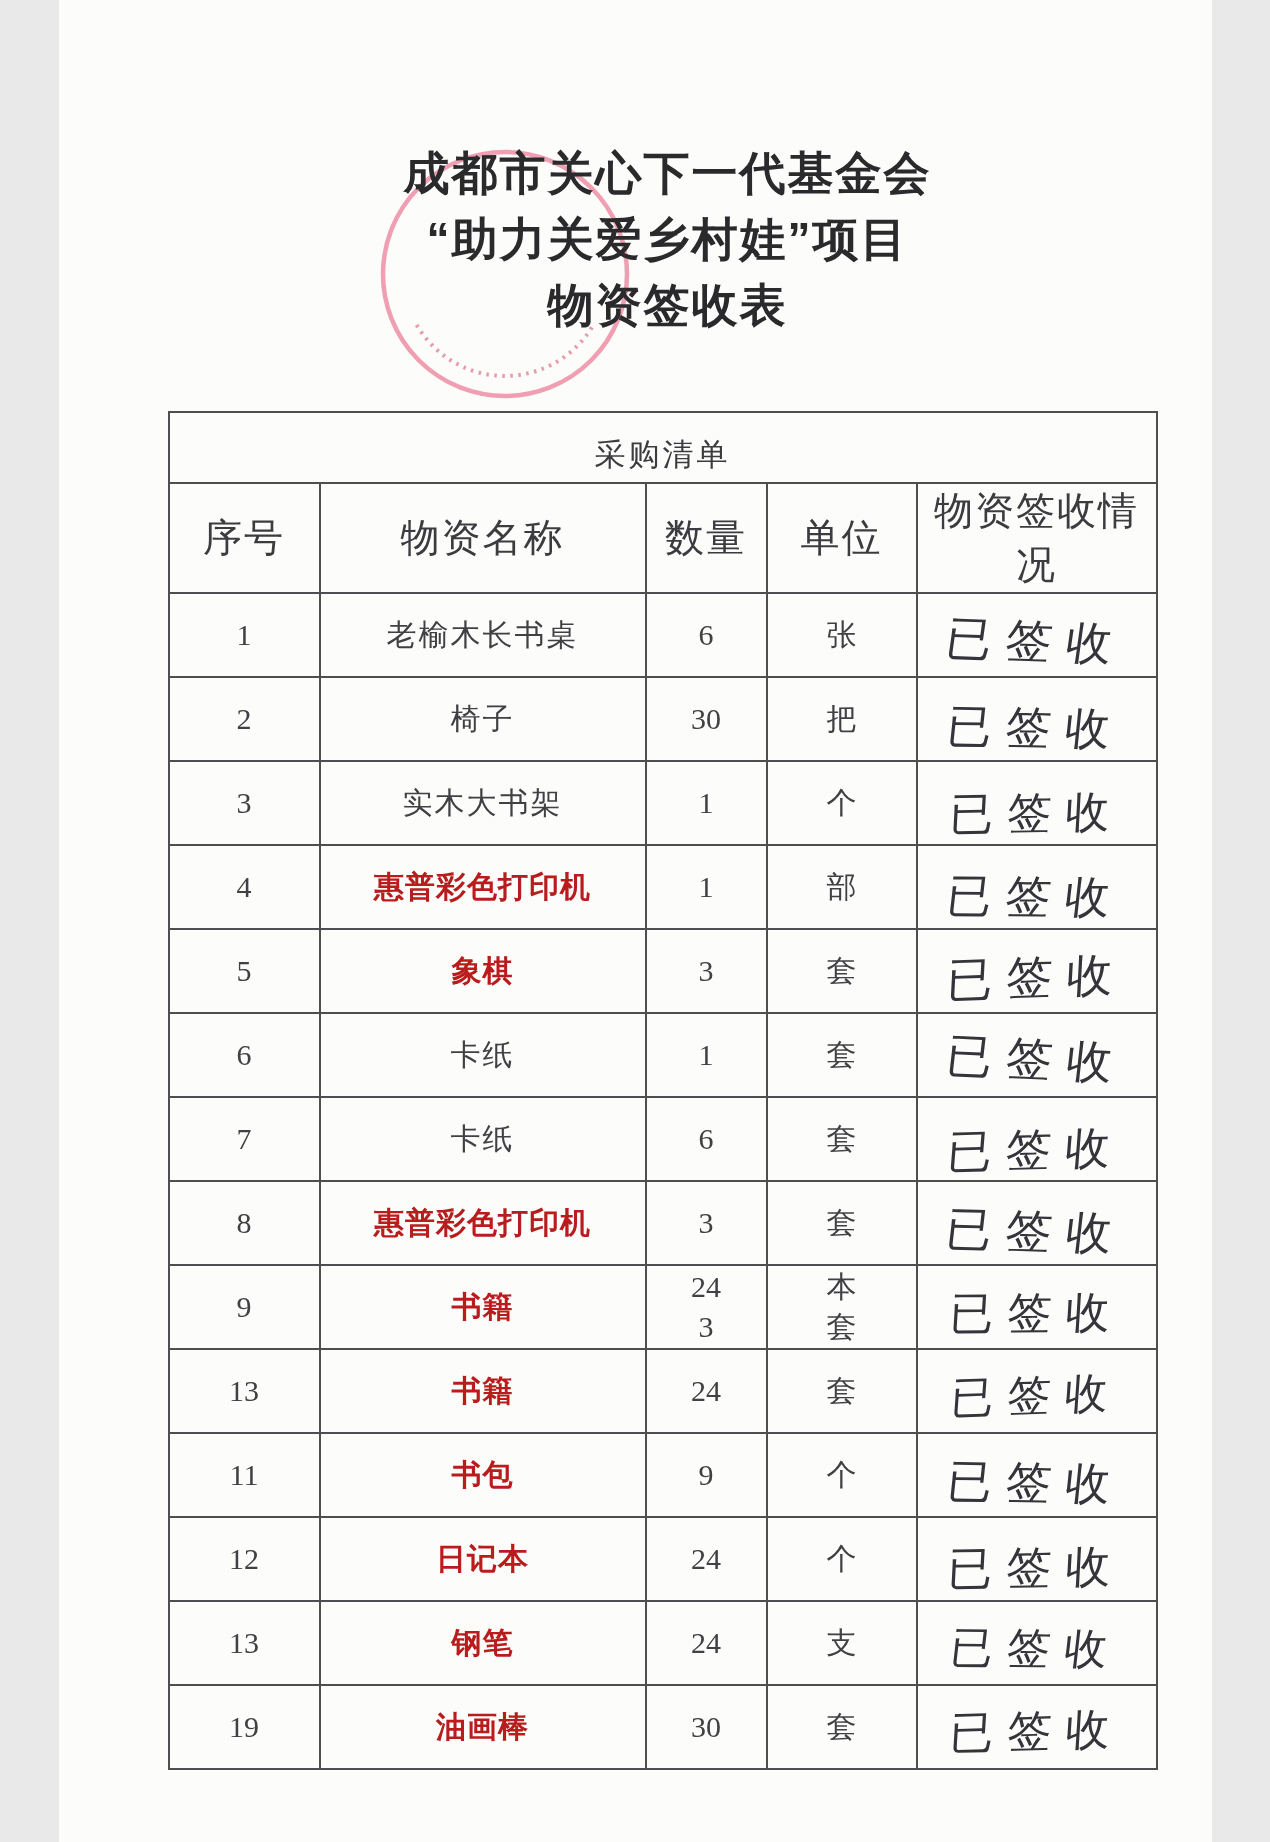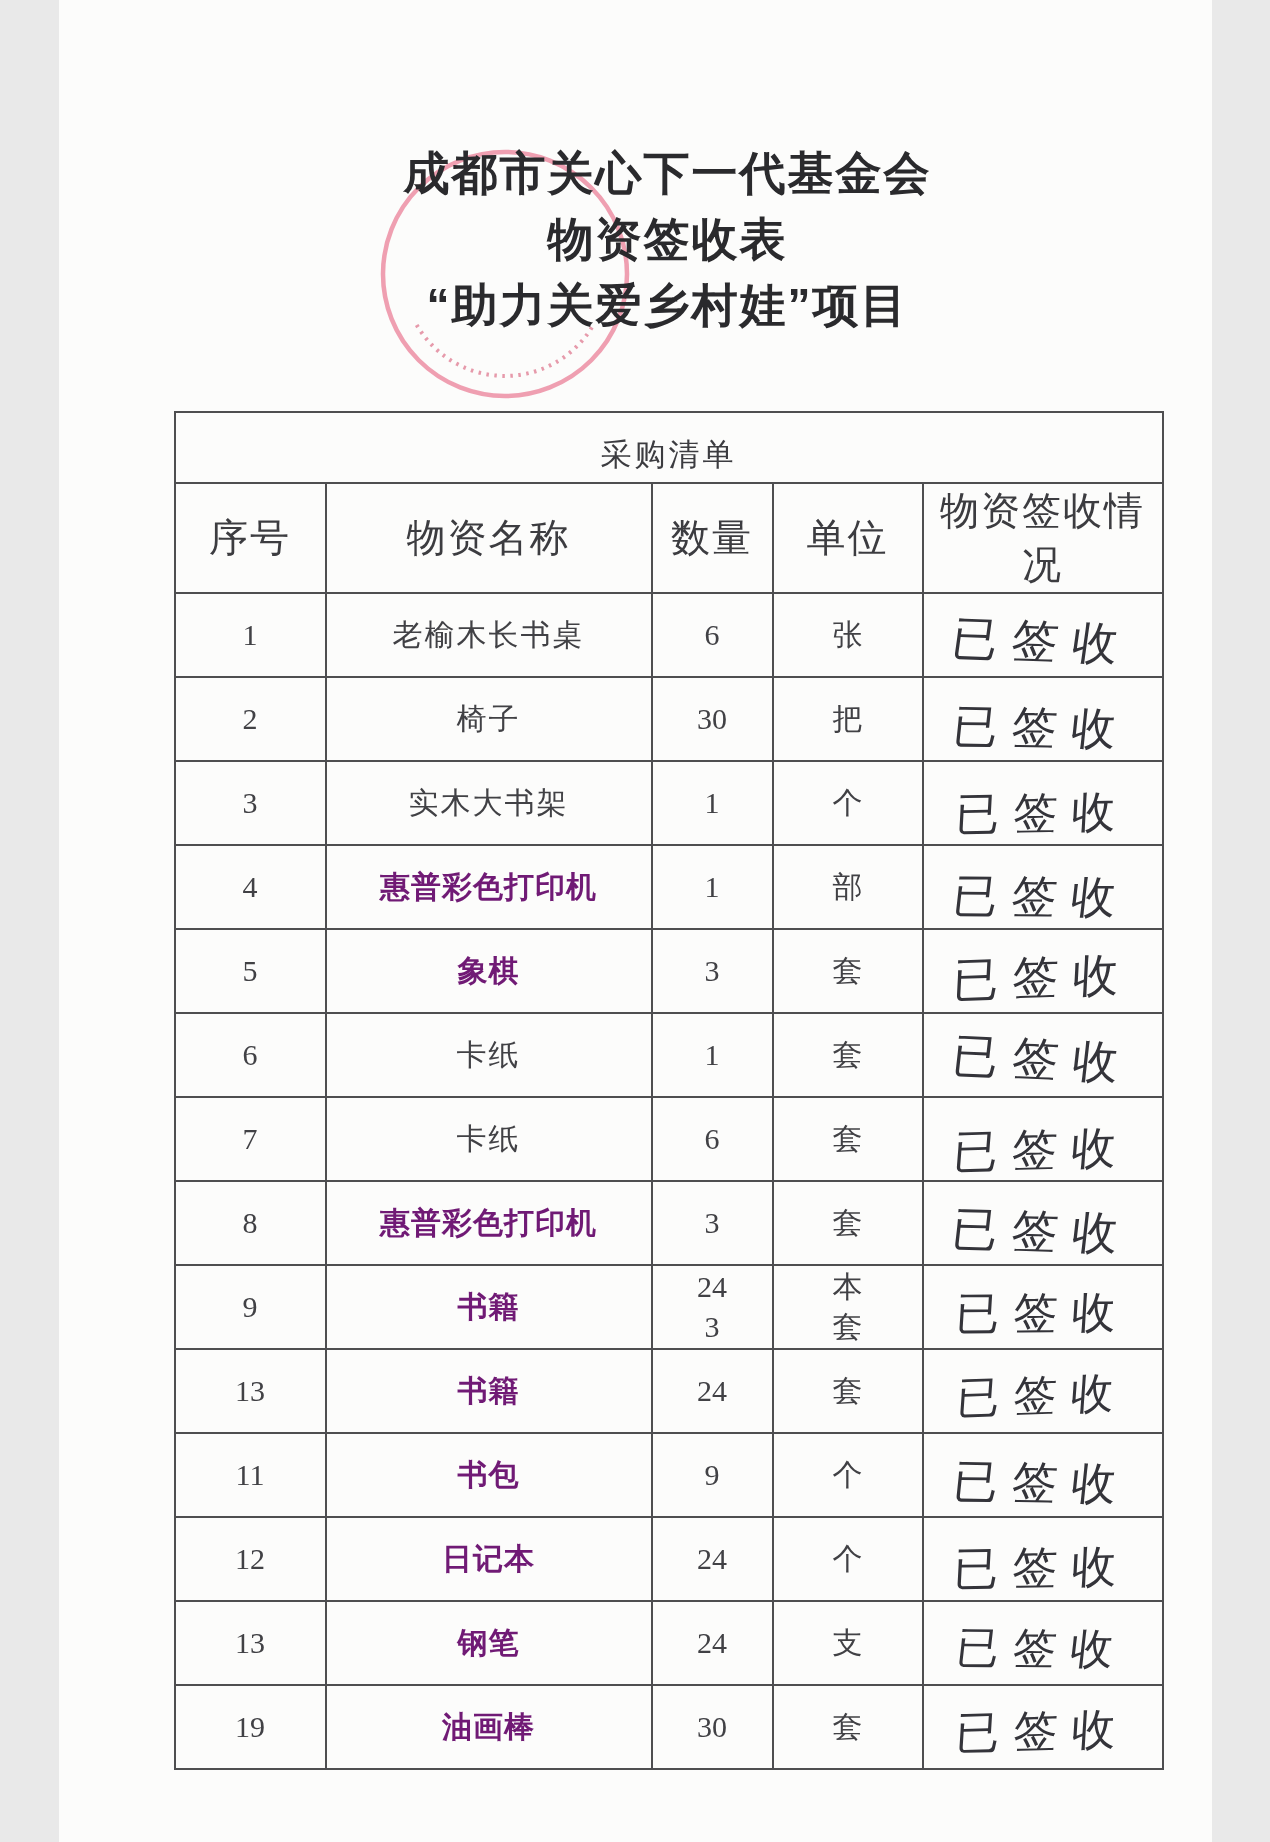--- a/index.html
+++ b/index.html
@@ -31,21 +31,21 @@
   
   .stamp{
     position:absolute;
     left:300px; top:128px;
     width:300px; height:300px;
     z-index:1;
   }
   
   .doc-table{
     position:absolute;
-    left:115px; top:411px;
+    left:109px; top:411px;
     width:988px;
     border-collapse:collapse;
     table-layout:fixed;
     font-size:30px;
     color:#414145;
     z-index:3;
     border-radius:26px;
   }
   .doc-table th,.doc-table td{
     border:2px solid #4e4e50;
@@ -66,21 +66,21 @@
   .header-row th{
     height:42px;
     font-weight:normal;
     font-size:39px;
     letter-spacing:2px;
     color:#3c3c40;
   }
   .doc-table tbody td{ height:82px; }
   .c-no{ font-size:30px; }
   .c-name{ letter-spacing:2px; }
-  .c-name.bold{ font-family:"Liberation Sans", sans-serif; font-weight:bold; color:#701a75; letter-spacing:1px; }
+  .c-name.bold{ font-family:"Liberation Sans", sans-serif; font-weight:bold; color:#b91c1c; letter-spacing:1px; }
   .c-qty,.c-unit{ white-space:pre-line; line-height:40px; }
   
   .c-status{ overflow:visible; }
   .hw{
     display:inline-block;
     font-family:"DejaVu Sans", sans-serif;
     font-size:43px;
     font-weight:500;
     color:#34343a;
     letter-spacing:14px;
@@ -108,22 +108,22 @@
 <div class="page">
 
   <svg class="stamp" viewBox="0 0 300 300" aria-hidden="true">
     <circle cx="146" cy="146" r="122" fill="none" stroke="#ec8aa0" stroke-width="4.5" opacity="0.82"></circle>
 
     <path d="M 57.7 197 A 102 102 0 0 0 234.3 197" fill="none" stroke="#dd7089" stroke-width="4" stroke-dasharray="2.5 5.5" opacity="0.7"></path>
   </svg>
 
   <div class="title-block">
     <div class="title-line">成都市关心下一代基金会</div>
+    <div class="title-line">“助力关爱乡村娃”项目</div>
     <div class="title-line">物资签收表</div>
-    <div class="title-line">“助力关爱乡村娃”项目</div>
   </div>
 
   <table class="doc-table">
     <colgroup>
       <col style="width:151px">
       <col style="width:326px">
       <col style="width:121px">
       <col style="width:150px">
       <col style="width:240px">
     </colgroup>

